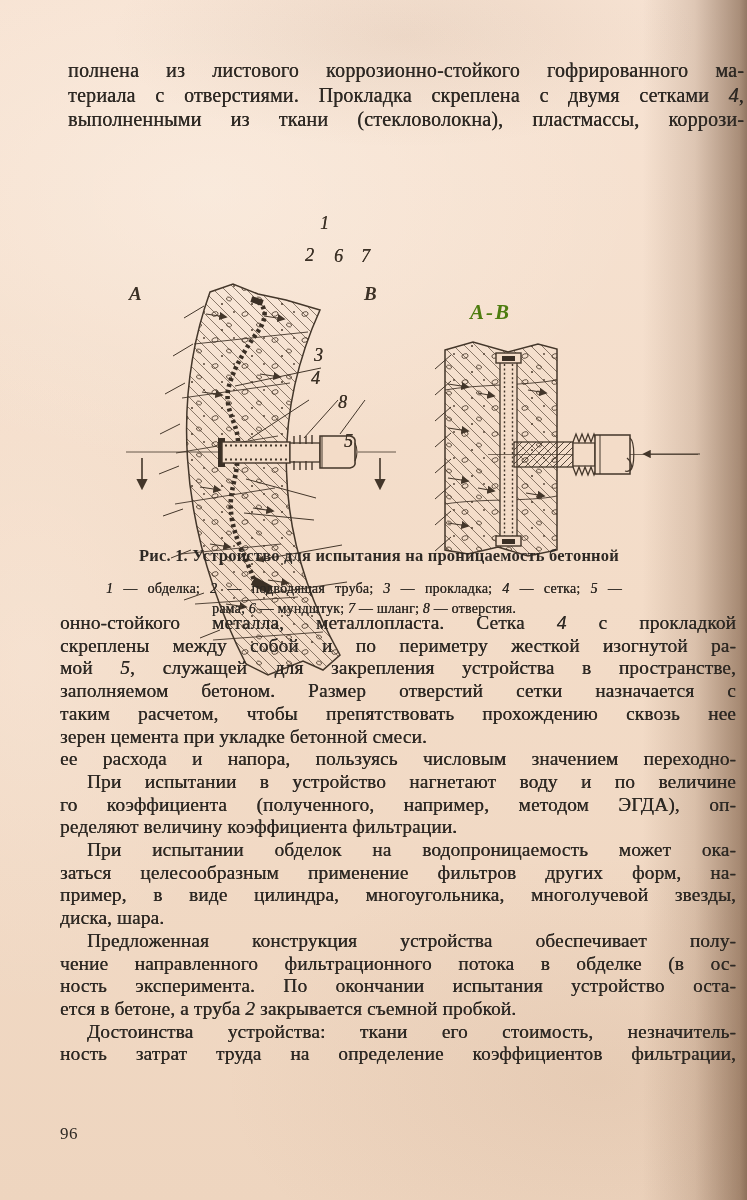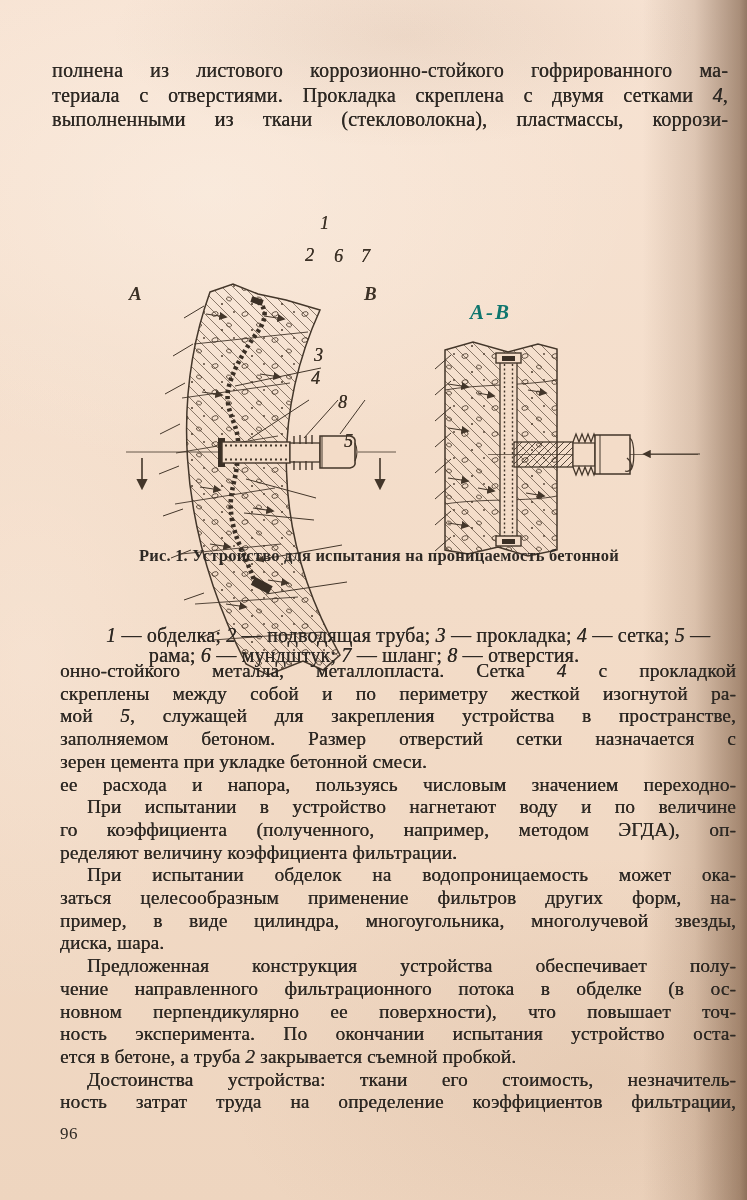--- a/index.html
+++ b/index.html
@@ -13,52 +13,52 @@
       radial-gradient(ellipse 500px 300px at 80% 90%, rgba(150,105,70,.10), transparent 75%),
       radial-gradient(ellipse 300px 500px at 4% 55%, rgba(255,244,236,.25), transparent 70%),
       linear-gradient(to bottom, #f7e3d3, #f3dcc8 50%, #eed5bf 100%);
     color:#2e2924;
   }
   .tline{display:block;text-align:justify;text-align-last:justify;white-space:nowrap;}
   .tline.lastleft{text-align-last:left;}
   .tline.lastcenter{text-align-last:center;}
   .tline i{font-style:italic;}
   .toppara{
-    position:absolute;left:52px;top:58px;width:676px;
+    position:absolute;left:68px;top:58px;width:676px;
     font-size:20px;line-height:24.6px;letter-spacing:.2px;
     text-shadow:.3px 0 0 currentColor;
   }
   .bodytext{
-    position:absolute;left:60px;top:660px;width:676px;
+    position:absolute;left:60px;top:612px;width:676px;
     font-size:19.3px;line-height:22.7px;letter-spacing:.15px;
     text-shadow:.3px 0 0 currentColor;
   }
   .para .tline.firstindent{text-indent:27px;}
   .caption{
     position:absolute;left:119px;top:545px;width:520px;
     font-size:16.5px;line-height:22px;font-weight:bold;letter-spacing:.2px;
   }
   .caption .tline{text-align:center;text-align-last:center;white-space:nowrap;}
   .legend{
-    position:absolute;left:106px;top:625px;width:516px;
-    font-size:20px;line-height:20px;letter-spacing:.2px;
+    position:absolute;left:106px;top:579px;width:516px;
+    font-size:14px;line-height:20px;letter-spacing:.2px;
     text-shadow:.2px 0 0 currentColor;
   }
   .pagenum{position:absolute;left:60px;top:1124px;font-size:17px;letter-spacing:.5px;}
   .figure{position:absolute;left:0;top:140px;width:747px;height:405px;}
   .callout{
     position:absolute;font-style:italic;font-size:18px;color:#3c3126;
     text-shadow:.3px 0 0 currentColor;
   }
   .marker{
     position:absolute;font-style:italic;font-size:19px;color:#3c3126;font-weight:bold;
   }
   .sectlabel{
     position:absolute;left:470px;top:160px;font-style:italic;font-size:21px;
-    color:#0f766e;font-weight:bold;letter-spacing:2px;
+    color:#4d7c0f;font-weight:bold;letter-spacing:2px;
   }
   svg{position:absolute;overflow:visible;}
   .svgL{left:118px;top:142px;}
   .svgR{left:428px;top:158px;}
 </style>
 </head>
 <body>
 
 <div class="toppara">
     <div class="tline">полнена из листового коррозионно-стойкого гофрированного ма-</div>
@@ -271,38 +271,38 @@
     <div class="tline"><i>1</i> — обделка; <i>2</i> — подводящая труба; <i>3</i> — прокладка; <i>4</i> — сетка; <i>5</i> —</div>
     <div class="tline lastcenter">рама; <i>6</i> — мундштук; <i>7</i> — шланг; <i>8</i> — отверстия.</div>
   </div>
 
 <div class="bodytext">
     <div class="para">
       <div class="tline">онно-стойкого металла, металлопласта. Сетка <i>4</i> с прокладкой</div>
       <div class="tline">скреплены между собой и по периметру жесткой изогнутой ра-</div>
       <div class="tline">мой <i>5</i>, служащей для закрепления устройства в пространстве,</div>
       <div class="tline">заполняемом бетоном. Размер отверстий сетки назначается с</div>
+      <div class="tline">таким расчетом, чтобы препятствовать прохождению сквозь нее</div>
       <div class="tline lastleft">зерен цемента при укладке бетонной смеси.</div>
     </div>
     <div class="para indent">
       <div class="tline">ее расхода и напора, пользуясь числовым значением переходно-</div>
       <div class="tline firstindent">При испытании в устройство нагнетают воду и по величине</div>
       <div class="tline">го коэффициента (полученного, например, методом ЭГДА), оп-</div>
       <div class="tline lastleft">ределяют величину коэффициента фильтрации.</div>
     </div>
     <div class="para indent">
       <div class="tline firstindent">При испытании обделок на водопроницаемость может ока-</div>
       <div class="tline">заться целесообразным применение фильтров других форм, на-</div>
       <div class="tline">пример, в виде цилиндра, многоугольника, многолучевой звезды,</div>
       <div class="tline lastleft">диска, шара.</div>
     </div>
     <div class="para indent">
       <div class="tline firstindent">Предложенная конструкция устройства обеспечивает полу-</div>
       <div class="tline">чение направленного фильтрационного потока в обделке (в ос-</div>
-      <div class="tline">новном перпендикулярно ее поверхности), что повышает точ-</div>
       <div class="tline">ность эксперимента. По окончании испытания устройство оста-</div>
       <div class="tline lastleft">ется в бетоне, а труба <i>2</i> закрывается съемной пробкой.</div>
     </div>
     <div class="para indent">
       <div class="tline firstindent">Достоинства устройства: ткани его стоимость, незначитель-</div>
       <div class="tline">ность затрат труда на определение коэффициентов фильтрации,</div>
     </div>
   </div>
 
 <div class="pagenum">96</div>

